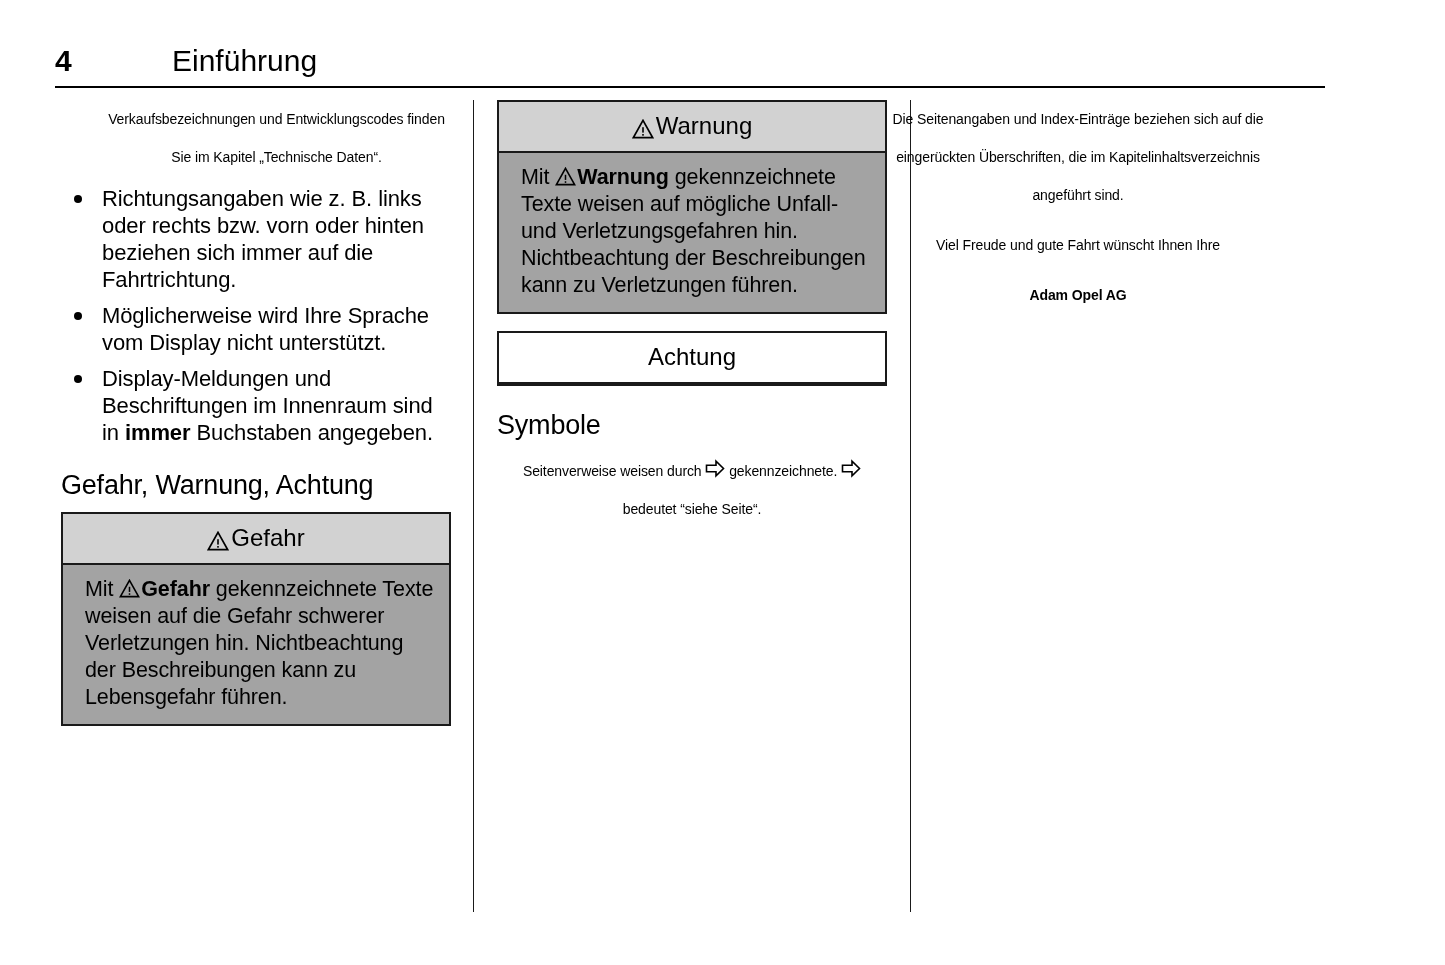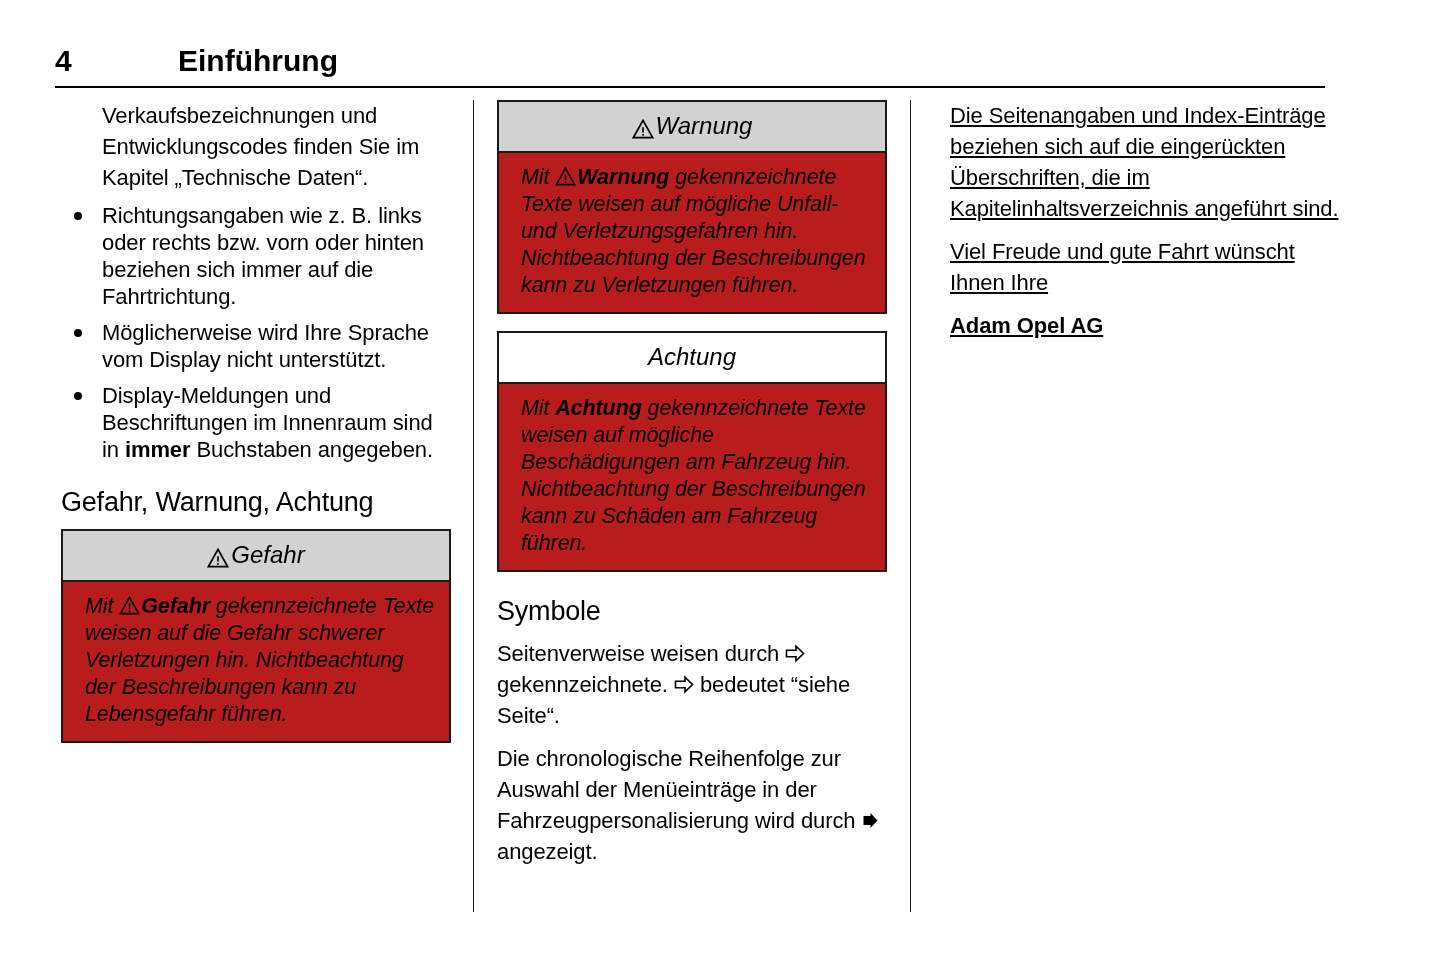--- a/index.html
+++ b/index.html
@@ -35,23 +35,22 @@
     top: 0;
     font-size: 30px;
     font-weight: bold;
     line-height: 38px;
   }
   .chapter-title {
     position: absolute;
     left: 117px;
     top: 0;
     font-size: 30px;
-    font-weight: bold;
+    font-weight: normal;
     line-height: 38px;
-    margin-left: 6px;
   }
   .header-rule {
     position: absolute;
     left: 55px;
     top: 86px;
     width: 1270px;
     height: 2px;
     background: #000000;
   }
 
@@ -66,28 +65,29 @@
   .col-sep.left  { left: 473px; }
   .col-sep.right { left: 910px; }
 
   
   .column {
     position: absolute;
     top: 100px;
   }
   .col-1 { left: 61px;  width: 390px; }
   .col-2 { left: 497px; width: 390px; }
-  .col-3 { left: 950px; width: 392px; text-decoration: underline; }
+  .col-3 { left: 882px; width: 392px; }
 
   
   .para {
-    font-size: 22px;
-    line-height: 31px;
+    font-size: 14px;
+    line-height: 38px;
     margin: 0 0 12px 0;
     letter-spacing: -0.1px;
+    text-align: center;
   }
   .para.tight { margin-bottom: 9px; }
   .indent-para {
     padding-left: 41px;
   }
 
   
   .bullet-list {
     list-style: none;
     margin: 0;
@@ -116,24 +116,23 @@
     font-size: 27px;
     font-weight: normal;
     line-height: 34px;
     margin: 22px 0 10px 0;
     letter-spacing: -0.2px;
   }
 
   
   .note-box {
     border: 2px solid #1a1a1a;
-    background: #b91c1c;
+    background: #a3a3a3;
     box-sizing: border-box;
     margin-bottom: 17px;
-    font-style: italic;
   }
   .note-header {
     border-bottom: 2px solid #1a1a1a;
     text-align: center;
     font-size: 24px;
     line-height: 30px;
     padding: 9px 6px 10px 6px;
     box-sizing: border-box;
     display: flex;
     align-items: center;
@@ -260,46 +259,36 @@
             <rect x="10.2" y="15" width="1.6" height="1.7" fill="#000"></rect>
           </svg>
         </span><b>Warnung</b></span><span> gekennzeichnete Texte weisen auf mögliche Unfall- und Verletzungsgefahren hin. Nichtbeachtung der Beschreibungen kann zu Verletzungen führen.</span>
       </div>
     </div>
 
     <div class="note-box">
       <div class="note-header plain">
         <span>Achtung</span>
       </div>
-      <div class="note-body">
-        <span>Mit </span><b>Achtung</b><span> gekennzeichnete Texte weisen auf mögliche Beschädigungen am Fahrzeug hin. Nichtbeachtung der Beschreibungen kann zu Schäden am Fahrzeug führen.</span>
-      </div>
     </div>
 
     <h2 class="section-heading">Symbole</h2>
 
     <p class="para">
       <span>Seitenverweise weisen durch </span><span class="arrow-hollow">
         <svg viewBox="0 0 20 19" width="20" height="19" aria-hidden="true">
           <path d="M1.5 6.2 L11 6.2 L11 2.2 L18.5 9.5 L11 16.8 L11 12.8 L1.5 12.8 Z" fill="none" stroke="#000" stroke-width="1.6" stroke-linejoin="miter"></path>
         </svg>
       </span><span> gekennzeichnete. </span><span class="arrow-hollow">
         <svg viewBox="0 0 20 19" width="20" height="19" aria-hidden="true">
           <path d="M1.5 6.2 L11 6.2 L11 2.2 L18.5 9.5 L11 16.8 L11 12.8 L1.5 12.8 Z" fill="none" stroke="#000" stroke-width="1.6" stroke-linejoin="miter"></path>
         </svg>
       </span><span> bedeutet “siehe Seite“.</span>
     </p>
 
-    <p class="para">
-      <span>Die chronologische Reihenfolge zur Auswahl der Menüeinträge in der Fahrzeugpersonalisierung wird durch </span><span class="arrow-solid">
-        <svg viewBox="0 0 19 19" width="19" height="19" aria-hidden="true">
-          <path d="M2.5 5.0 L9.5 5.0 L9.5 2.0 L16.5 9.5 L9.5 17.0 L9.5 14.0 L2.5 14.0 Z" fill="#000"></path>
-        </svg>
-      </span><span> angezeigt.</span>
-    </p>
 
   </div>
 
   <div class="column col-3">
     <p class="para">Die Seitenangaben und Index-Einträge beziehen sich auf die eingerückten Überschriften, die im Kapitelinhaltsverzeichnis angeführt sind.</p>
     <p class="para">Viel Freude und gute Fahrt wünscht Ihnen Ihre</p>
     <p class="para bold">Adam Opel AG</p>
   </div>
 
 </div>

